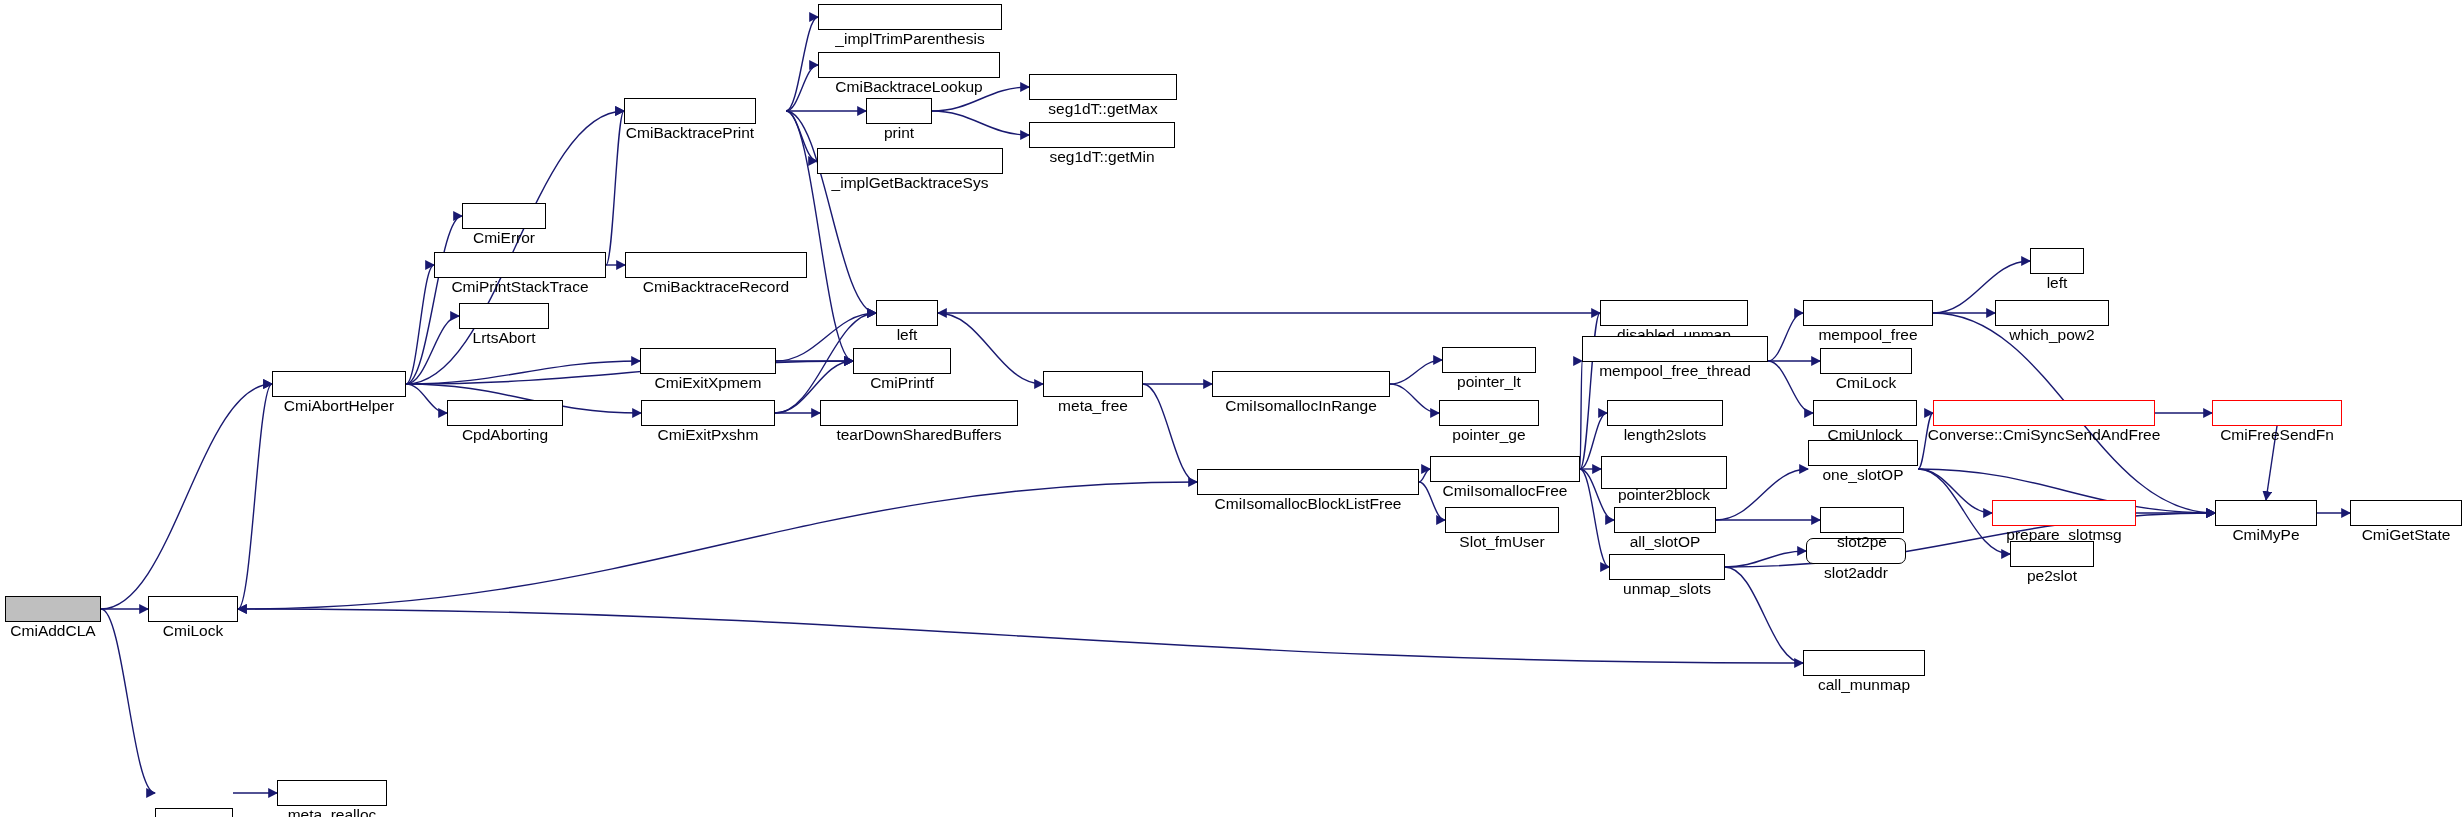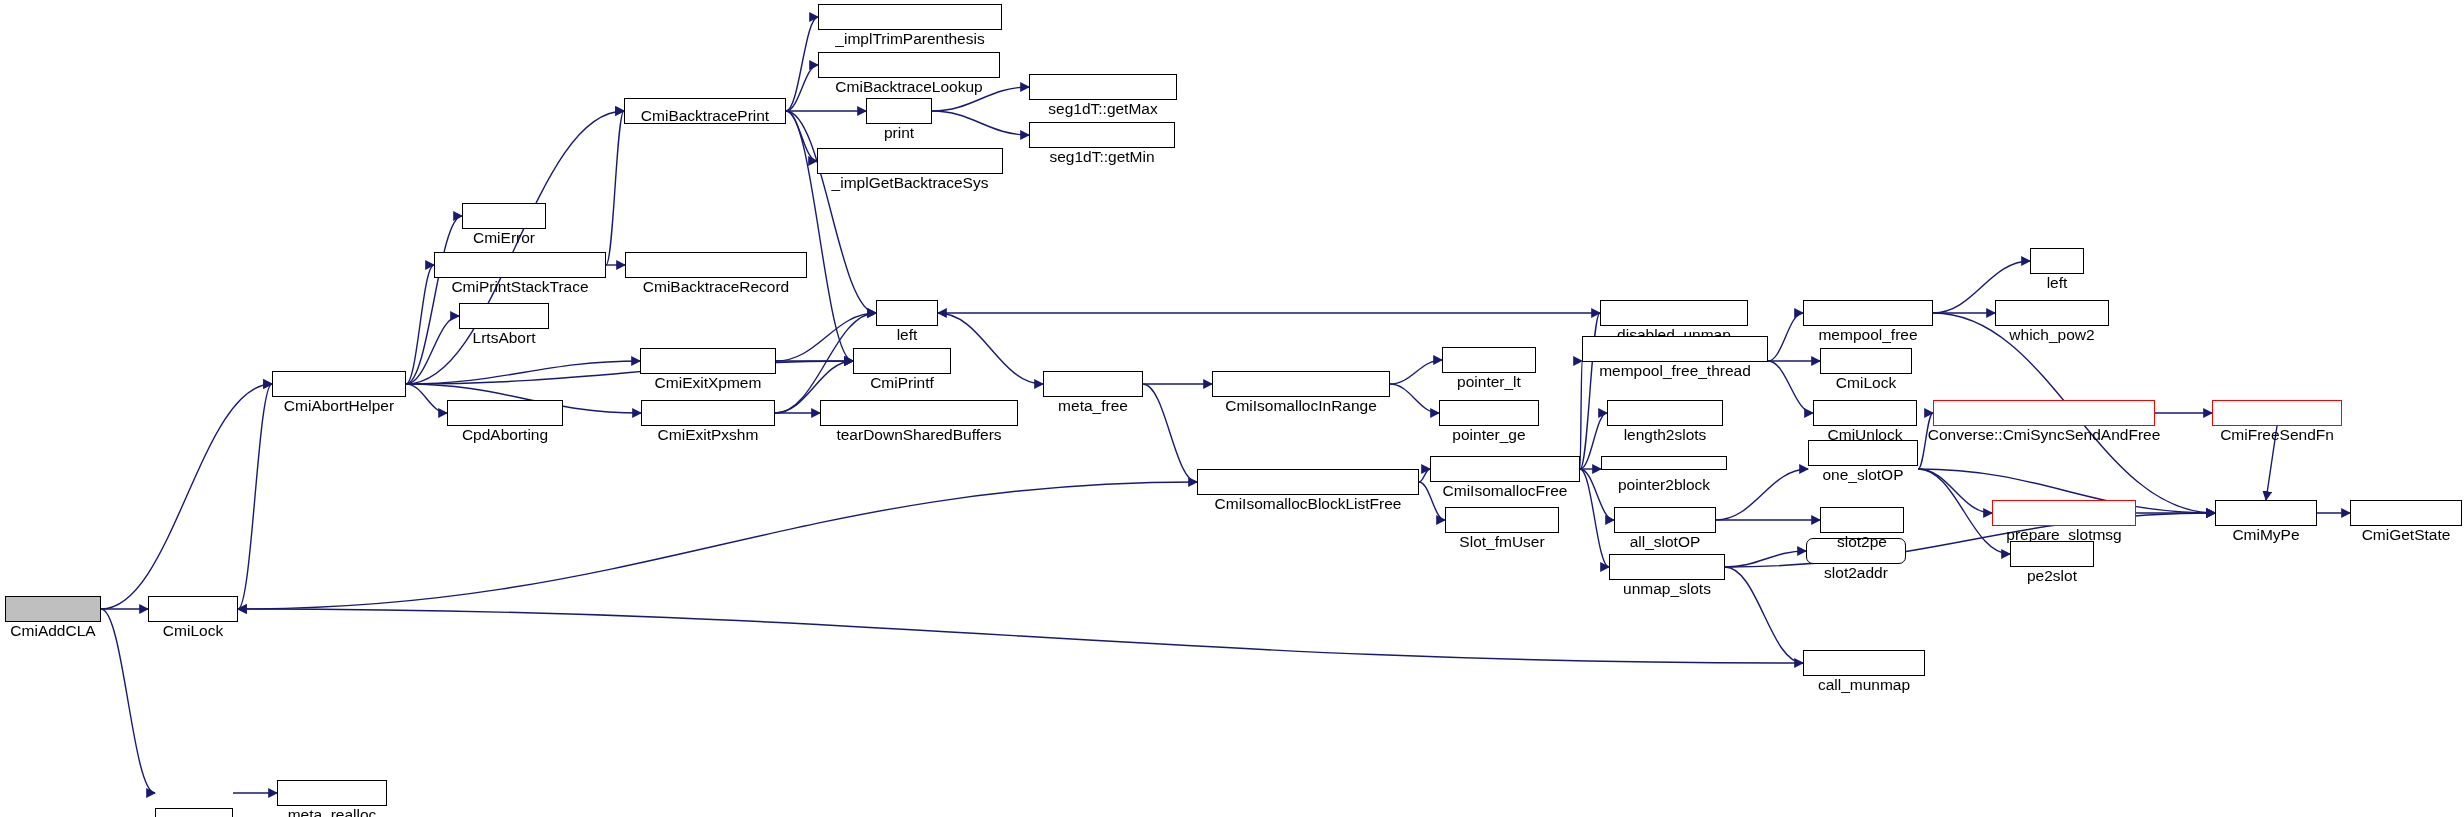--- a/index.html
+++ b/index.html
@@ -151,21 +151,21 @@
       </div>
       <div class="node" style="left: 853px; top: 348px; width: 98px; height: 26px;">
         <span>CmiPrintf</span>
       </div>
       <div class="node" style="left: 820px; top: 400px; width: 198px; height: 26px;">
         <span>tearDownSharedBuffers</span>
       </div>
       <div class="node" style="left: 876px; top: 300px; width: 62px; height: 26px;">
         <span>left</span>
       </div>
-      <div class="node" style="left: 624px; top: 98px; width: 162px; height: 26px; align-items: flex-end;">
+      <div class="node" style="left: 624px; top: 98px; width: 132px; height: 26px;">
         <span>CmiBacktracePrint</span>
       </div>
       <div class="node" style="left: 818px; top: 4px; width: 184px; height: 26px;">
         <span>_implTrimParenthesis</span>
       </div>
       <div class="node" style="left: 818px; top: 52px; width: 182px; height: 26px;">
         <span>CmiBacktraceLookup</span>
       </div>
       <div class="node" style="left: 866px; top: 98px; width: 66px; height: 26px;">
         <span>print</span>
@@ -202,21 +202,21 @@
       </div>
       <div class="node" style="left: 1600px; top: 300px; width: 148px; height: 26px;">
         <span>disabled_unmap</span>
       </div>
       <div class="node" style="left: 1582px; top: 336px; width: 186px; height: 26px;">
         <span>mempool_free_thread</span>
       </div>
       <div class="node" style="left: 1607px; top: 400px; width: 116px; height: 26px;">
         <span>length2slots</span>
       </div>
-      <div class="node" style="left: 1601px; top: 456px; width: 126px; height: 14px;">
+      <div class="node" style="left: 1601px; top: 456px; width: 126px; height: 33px;">
         <span>pointer2block</span>
       </div>
       <div class="node" style="left: 1614px; top: 507px; width: 102px; height: 26px;">
         <span>all_slotOP</span>
       </div>
       <div class="node" style="left: 1806px; top: 538px; width: 100px; height: 26px; border-radius: 7px;">
         <span>slot2addr</span>
       </div>
       <div class="node" style="left: 1609px; top: 554px; width: 116px; height: 26px;">
         <span>unmap_slots</span>

